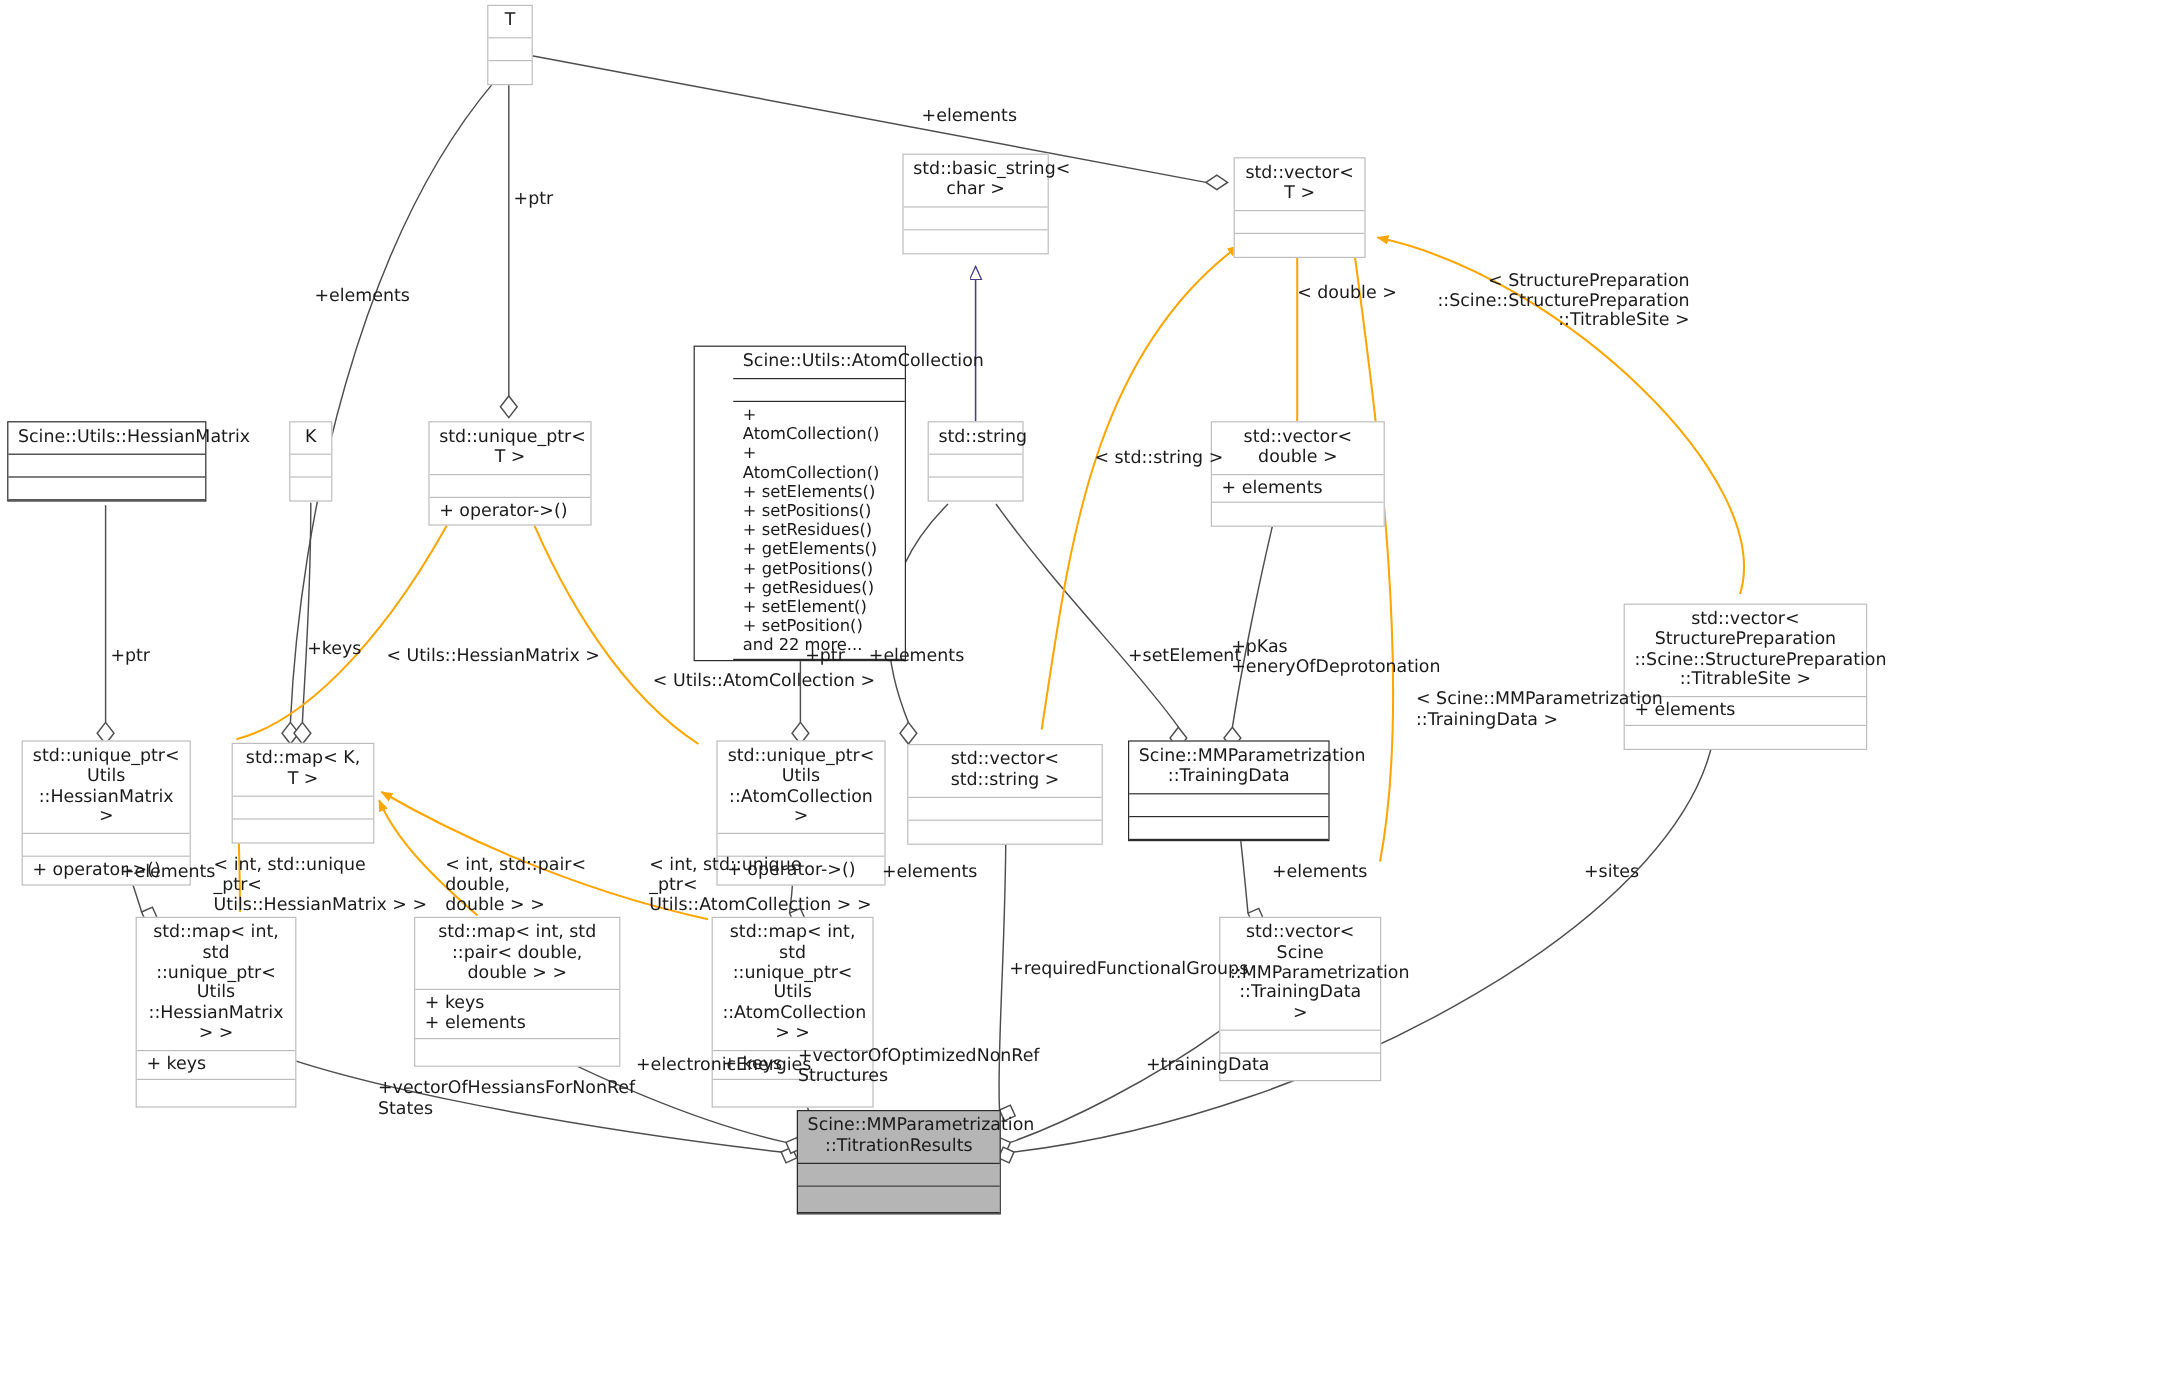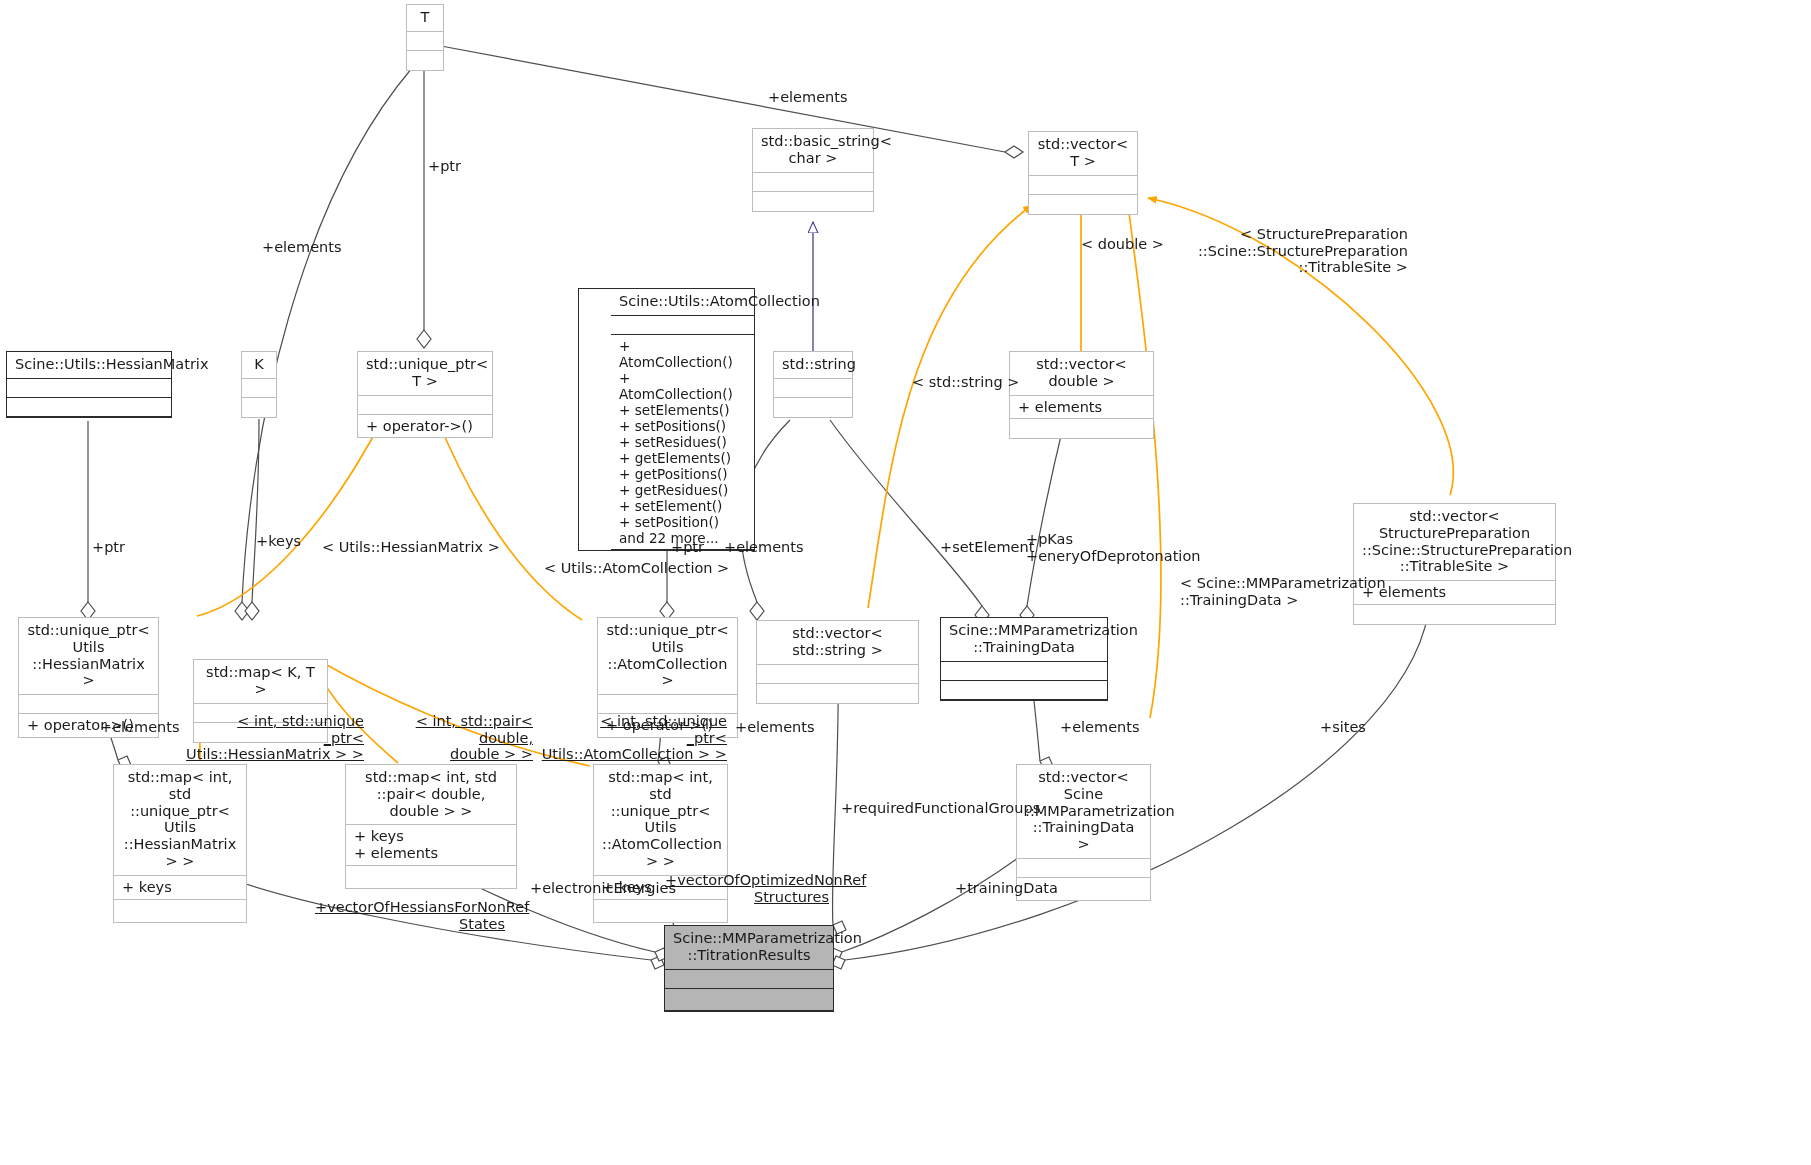--- a/index.html
+++ b/index.html
@@ -62,21 +62,21 @@
   .sec.grow { min-height: 22px; }
 
   
   .elabel {
     position: absolute;
     font-size: 14.5px;
     color: #1a1a1a;
     white-space: pre-line;
     line-height: 1.15;
   }
-  .elabel.c { text-align: right; text-decoration: underline; }
+  .elabel.c { text-align: left; }
   .elabel.r { text-align: right; }
   .elabel.l { text-align: left; }
 </style>
 </head>
 <body>
 
 <div id="canvas">
 
   <svg id="edges" viewBox="0 0 1811 1165" xmlns="http://www.w3.org/2000/svg">
     <defs>
@@ -235,21 +235,21 @@
     <div class="sec empty"></div>
   </div>
 
   <div class="node" style="left:18px; top:617px; width:141px;">
     <div class="n-title">std::unique_ptr&lt; Utils
 ::HessianMatrix &gt;</div>
     <div class="sec empty"></div>
     <div class="sec">+ operator-&gt;()</div>
   </div>
 
-  <div class="node" style="left:193px; top:619px; width:135px;margin-top:40px;">
+  <div class="node" style="left:193px; top:619px; width:119px;">
     <div class="n-title">std::map&lt; K, T &gt;</div>
     <div class="sec empty"></div>
     <div class="sec empty"></div>
   </div>
 
   <div class="node" style="left:597px; top:617px; width:141px;">
     <div class="n-title">std::unique_ptr&lt; Utils
 ::AtomCollection &gt;</div>
     <div class="sec empty"></div>
     <div class="sec">+ operator-&gt;()</div>

